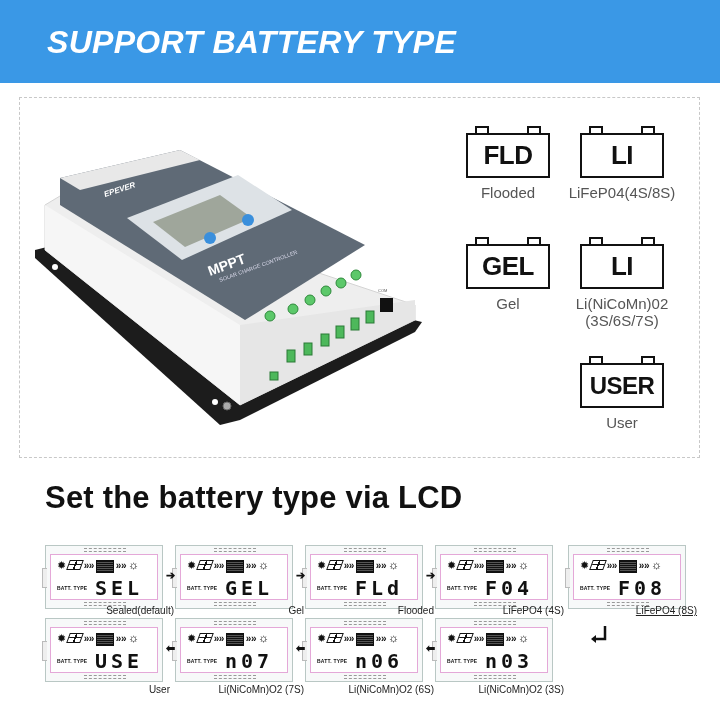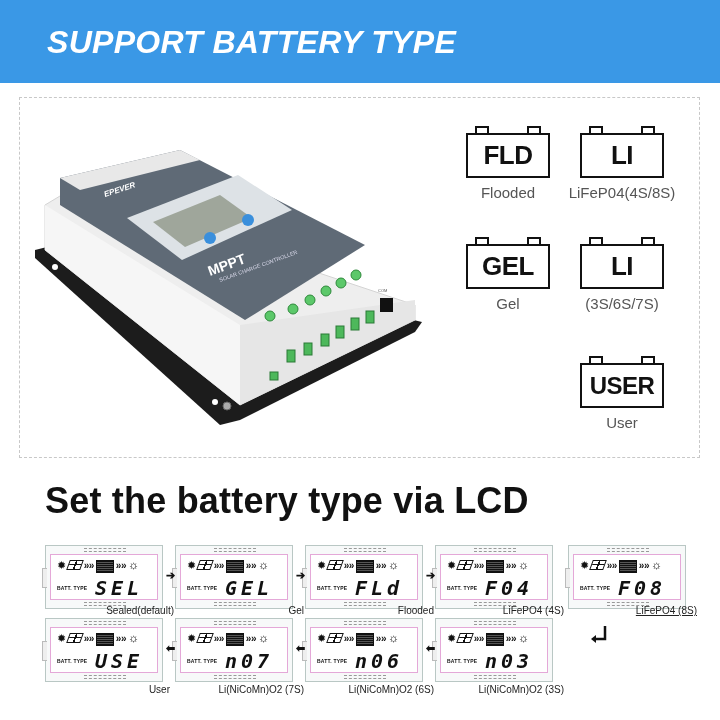--- a/index.html
+++ b/index.html
@@ -16,37 +16,37 @@
 
   
   .batt { position: absolute; width: 130px; text-align: center; }
   .batt-box { position: relative; margin: 0 auto; width: 84px; height: 52px; }
   .batt-body { position: absolute; left: 0; top: 7px; width: 84px; height: 45px; border: 2.5px solid #111; background: #fff;
                display: flex; align-items: center; justify-content: center; font-weight: bold; font-size: 26px; color: #111; letter-spacing: -0.5px; }
   .batt-term { position: absolute; top: 0; width: 14px; height: 8px; border: 2px solid #111; border-bottom: none; background: #fff; }
   .batt-term.l { left: 9px; } .batt-term.r { right: 9px; }
   .batt-label { margin-top: 6px; font-size: 15px; color: #555; line-height: 17px; }
 
-  .subtitle { position: absolute; left: 45px; top: 480px; font-size: 36px; font-weight: bold; color: #111; letter-spacing: 0.2px; }
+  .subtitle { position: absolute; left: 45px; top: 480px; font-size: 31px; font-weight: bold; color: #111; letter-spacing: 0.2px; }
 
   
   .lcd { position: absolute; width: 118px; height: 64px; border: 1.5px solid #b9c7c4; background: #f7f9f9; }
   .lcd::before { content: ""; position: absolute; left: -4px; top: 22px; width: 4px; height: 18px; border: 1px solid #bbb; border-right: none; background: #eee; }
   .lcd-dots { position: absolute; left: 38px; width: 42px; height: 4px; border-top: 1px dashed #999; border-bottom: 1px dashed #999; }
   .lcd-dots.top { top: 2px; } .lcd-dots.bot { bottom: 2px; }
   .lcd-screen { position: absolute; left: 4px; top: 8px; width: 108px; height: 46px; border: 1.2px solid #e4a8d8; background: #fff; }
   .lcd-icons { position: absolute; left: 6px; top: 3px; font-size: 11px; color: #111; white-space: nowrap; letter-spacing: -0.5px; display: flex; align-items: center; gap: 2px; }
   .ico-sun { font-size: 11px; }
   .ico-panel { width: 14px; height: 10px; border: 1.5px solid #111; transform: skewX(-20deg);
                background: linear-gradient(90deg, transparent 45%, #111 45%, #111 58%, transparent 58%), linear-gradient(0deg, transparent 45%, #111 45%, #111 58%, transparent 58%); }
   .ico-chev { font-size: 10px; font-weight: bold; }
   .ico-batt { width: 18px; height: 13px; border: 1.5px solid #111; background: repeating-linear-gradient(0deg, #111 0 1px, #555 1px 2px); position: relative; top: 1px; }
   .ico-bulb { font-size: 12px; }
   .lcd-caption-label { position: absolute; left: 6px; top: 30px; font-size: 5px; font-weight: bold; color: #111; letter-spacing: 0.2px; }
-  .lcd-value { position: absolute; left: 44px; top: 21px; font-family: "DejaVu Sans Mono", monospace; font-size: 20px; font-weight: bold; font-style: italic; color: #111; letter-spacing: 4px; }
+  .lcd-value { position: absolute; left: 44px; top: 21px; font-family: "DejaVu Sans Mono", monospace; font-size: 20px; font-weight: bold; color: #111; letter-spacing: 4px; }
   .lcd-name { position: absolute; width: 140px; text-align: right; font-size: 10px; color: #222; }
   .arrow { position: absolute; font-size: 11px; color: #111; font-weight: bold; }
   .return-arrow { position: absolute; left: 590px; top: 625px; width: 20px; height: 20px; }
 </style>
 </head>
 <body>
 
 <div class="header">
   <div class="header-title">SUPPORT BATTERY TYPE</div>
 </div>
@@ -135,20 +135,21 @@
   </div>
   <div class="batt-label">Gel</div>
 </div>
 <div class="batt" style="left:557px; top:237px;">
   <div class="batt-box">
     <div class="batt-term l"></div>
       <div class="batt-term r"></div>
     <div class="batt-body">LI</div>
   </div>
   <div class="batt-label">
+    <div>Li(NiCoMn)02</div>
     <div>(3S/6S/7S)</div>
   </div>
 </div>
 <div class="batt" style="left:443px; top:356px;">
 </div>
 <div class="batt" style="left:557px; top:356px;">
   <div class="batt-box">
     <div class="batt-term l"></div>
       <div class="batt-term r"></div>
     <div class="batt-body" style="font-size:24px;">USER</div>

